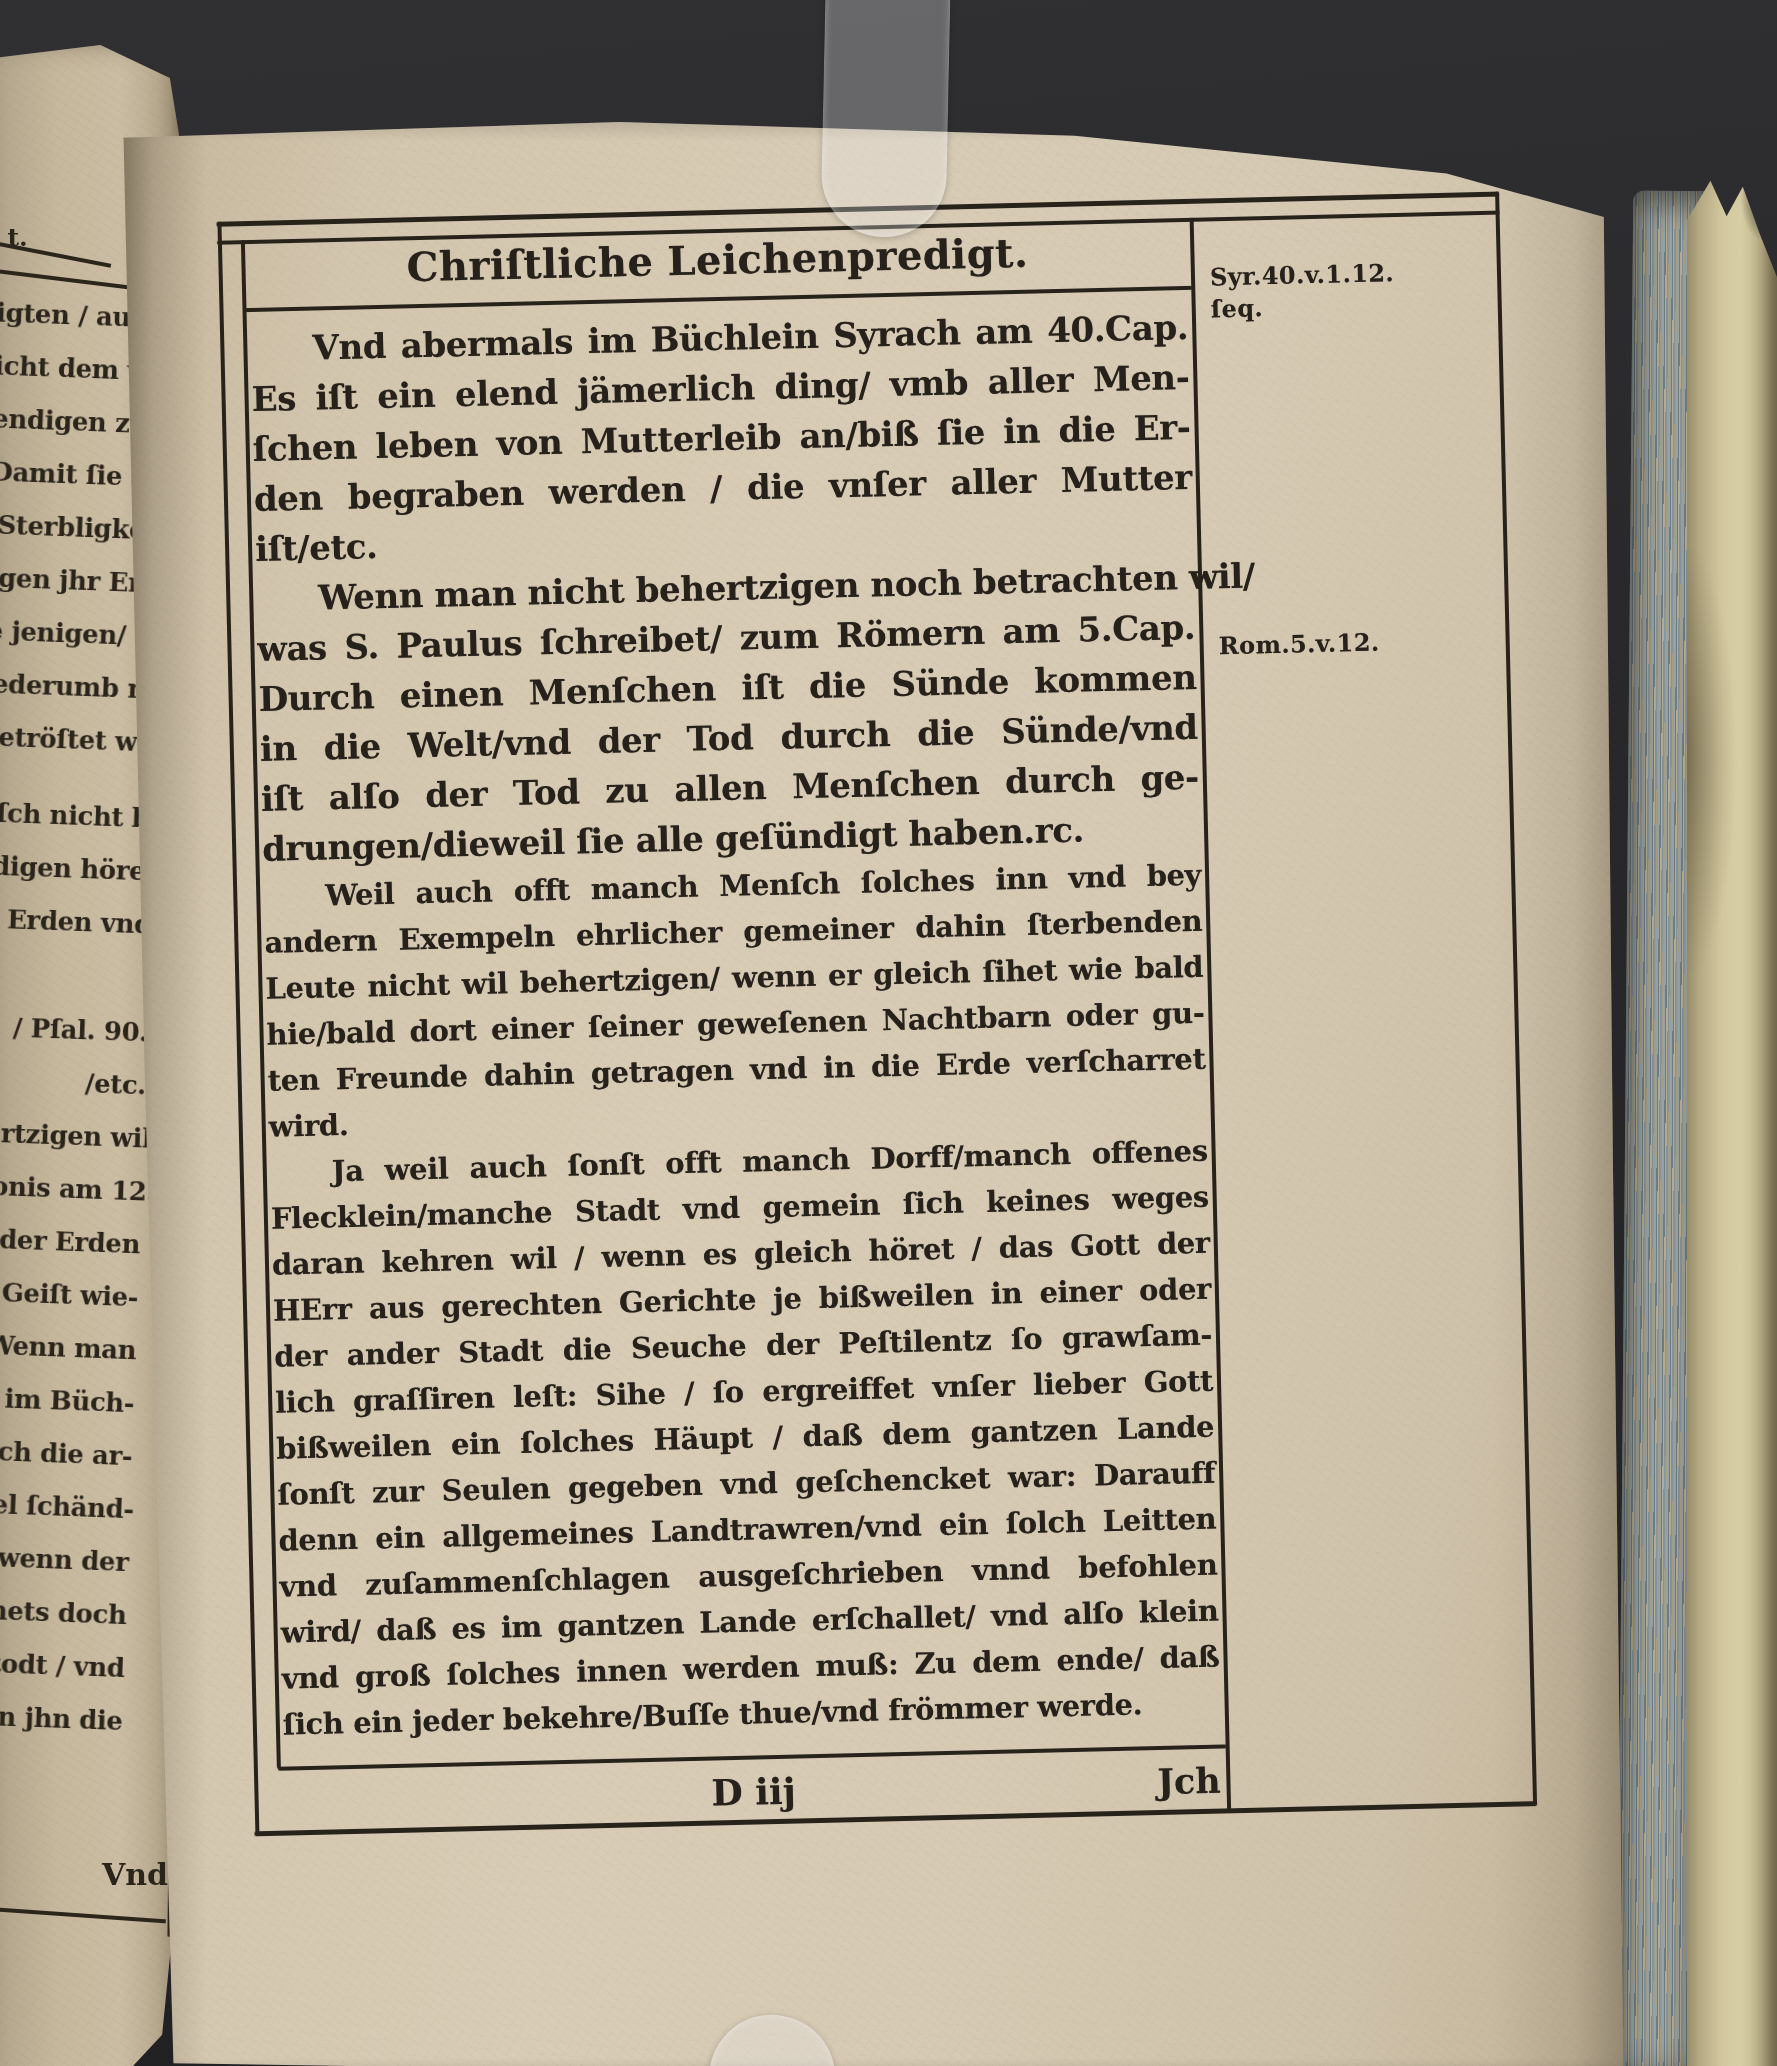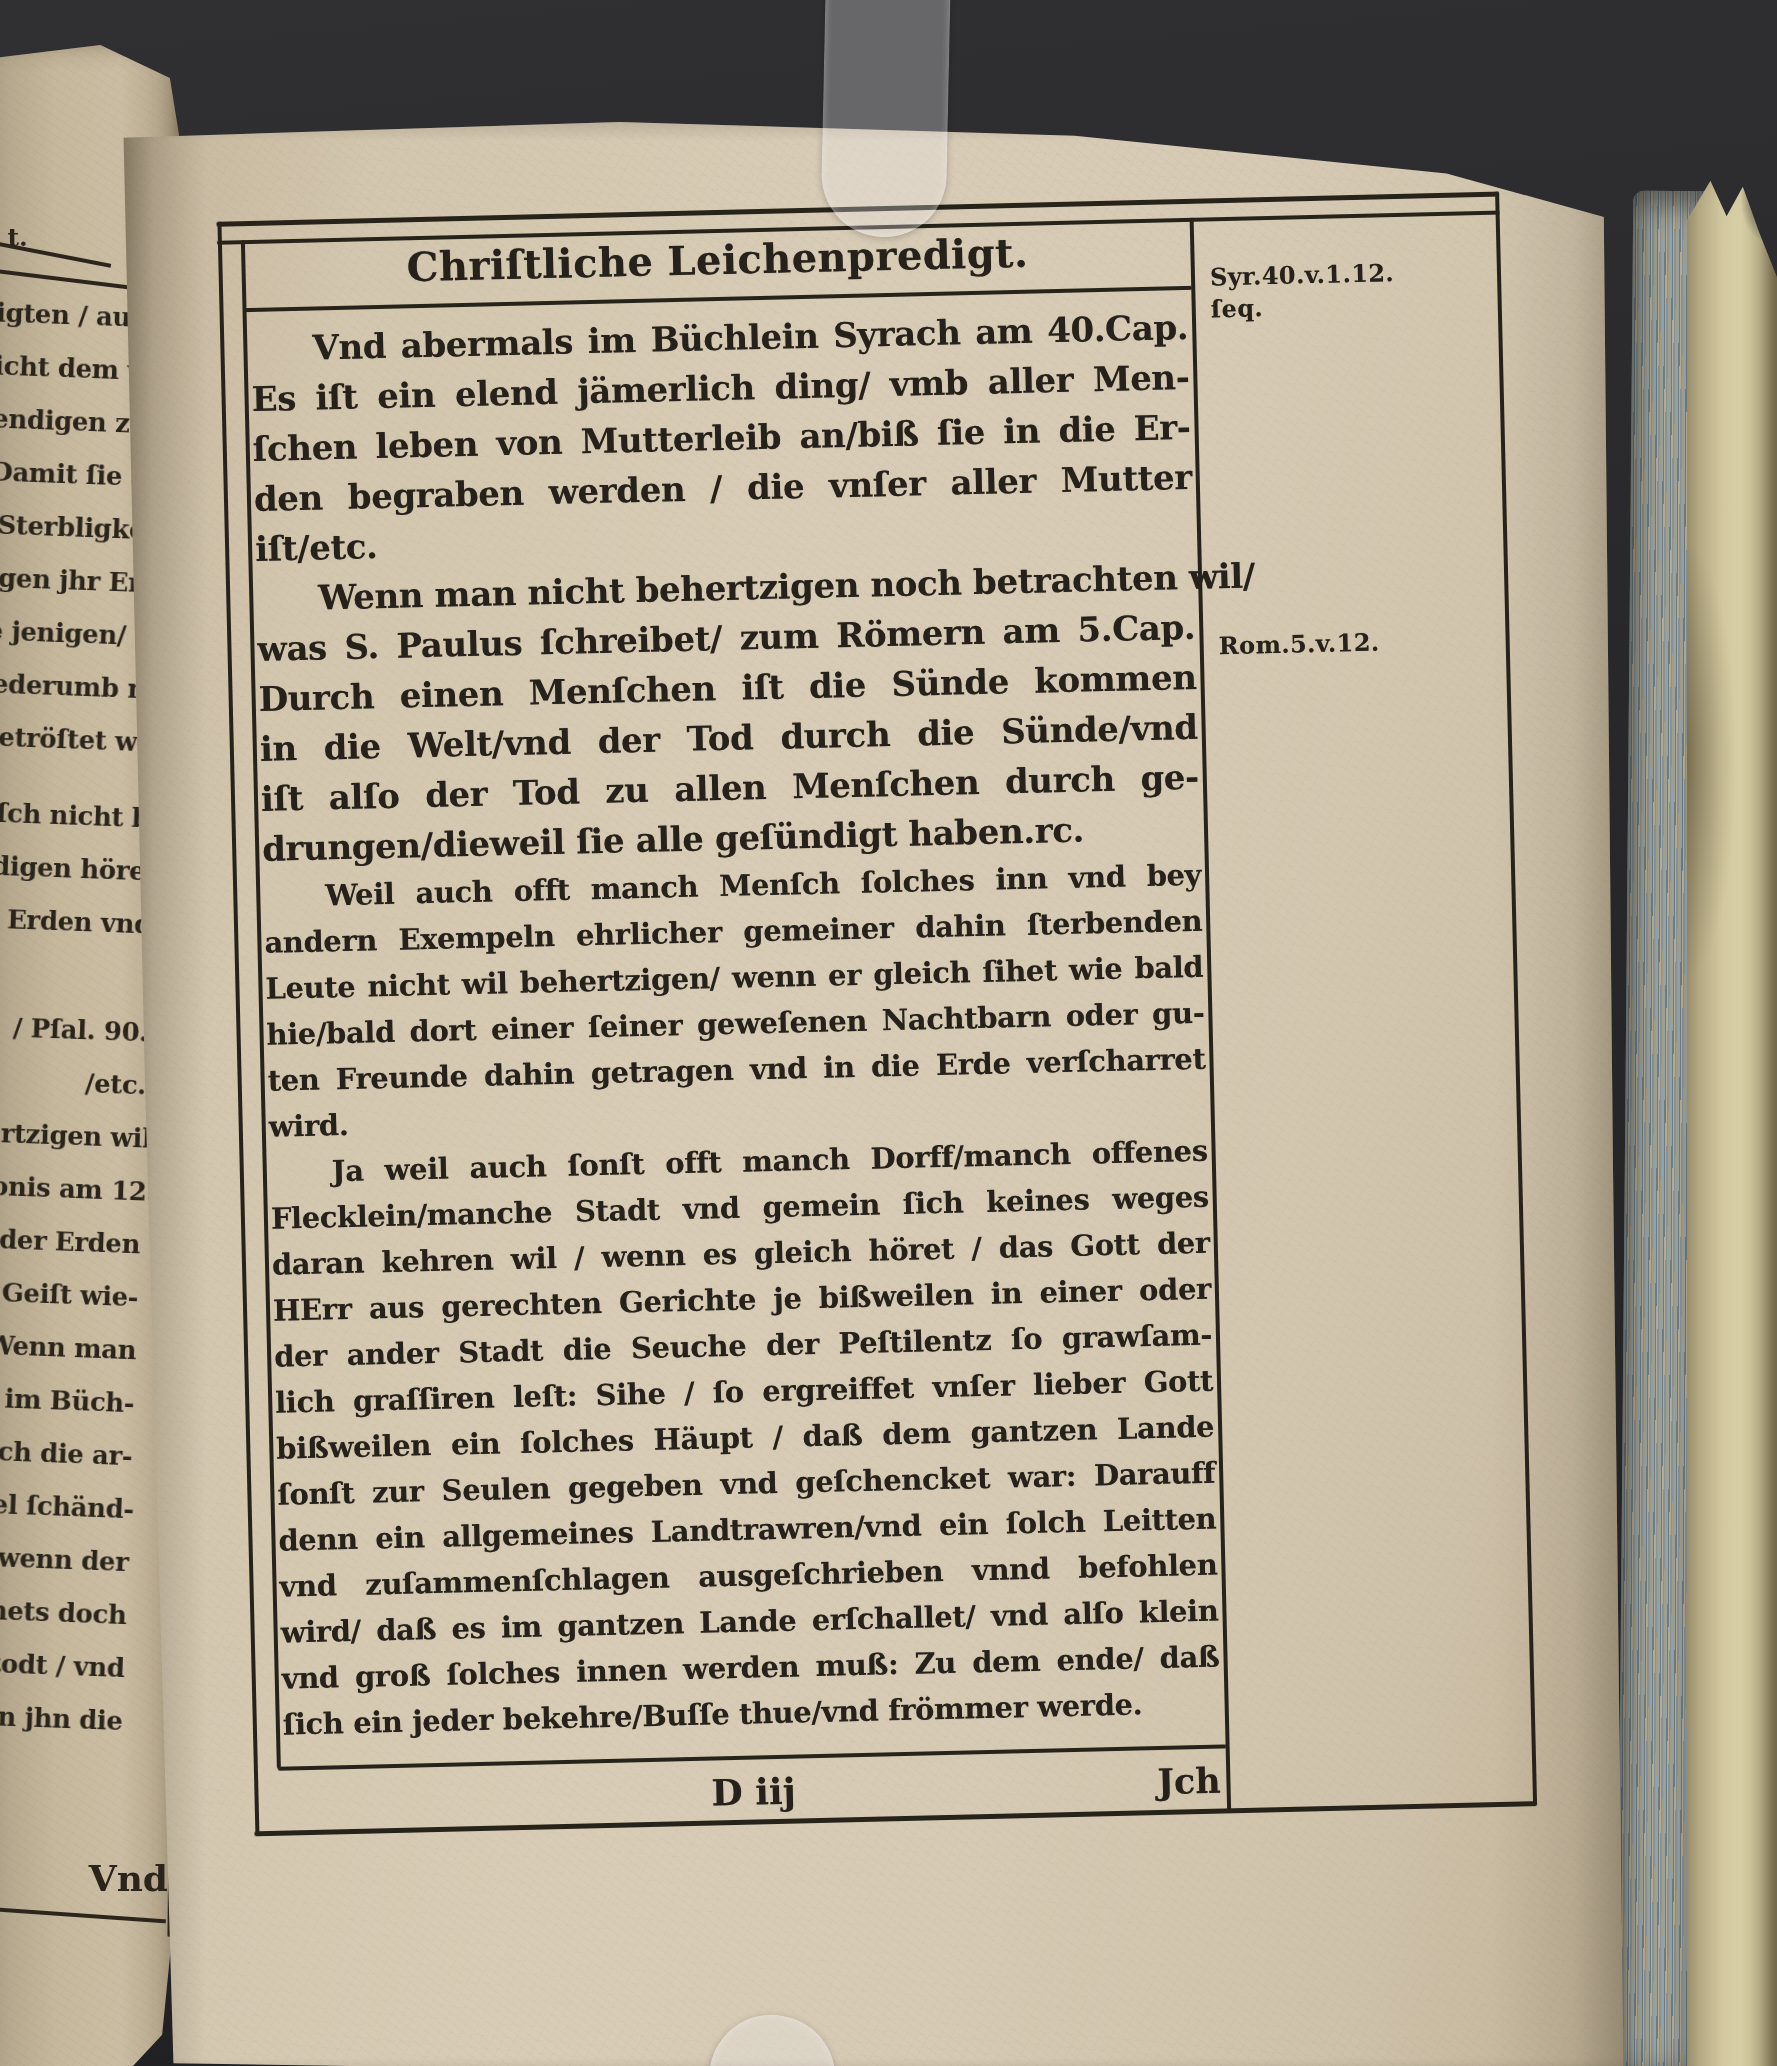--- a/index.html
+++ b/index.html
@@ -29,21 +29,21 @@
   .vfrag{height:53px;line-height:53px;font-size:26px;letter-spacing:-0.4px;white-space:nowrap;}
   .vfrag:nth-child(10){margin-top:23px;}
   .vfrag:nth-child(13){margin-top:55px;}
   .verso-header-frag{position:absolute;left:7.4px;top:178px;font-size:25px;font-weight:bold;color:#2a241b;filter:blur(0.4px);}
   .v-rule{position:absolute;background:#2b251c;filter:blur(0.2px);}
   .v-rule.t1{left:-12.4px;top:207px;width:124px;height:4.1px;transform:rotate(11deg);}
   .v-rule.t2{left:-8.3px;top:235px;width:186px;height:4.1px;transform:rotate(7deg);}
   .v-rule.b1{left:-16.5px;top:1868px;width:182px;height:4.1px;transform:rotate(4deg);}
   .v-border{position:absolute;right:13.2px;top:256px;width:3.7px;height:1636px;background:#2b251c;
     border-radius:2.1px;transform:rotate(.6deg);filter:blur(0.3px);}
-  .v-catchword{position:absolute;right:25px;top:1812px;font-size:36px;font-weight:bold;color:#2a241b;filter:blur(0.4px);}
+  .v-catchword{position:absolute;right:25px;top:1812px;font-size:30px;font-weight:bold;color:#2a241b;filter:blur(0.4px);}
 
   
   #fore-edge{
     position:absolute;left:1625px;top:191px;width:81px;height:1909px;
     transform:rotate(.5deg);
     background:repeating-linear-gradient(90deg,
       #97a2a3 0 2.1px,#707c7f 2.1px 3.3px,#b7ac91 3.3px 4.5px,#87939a 4.5px 6.2px,#a59e87 6.2px 7.4px);
     box-shadow:inset 0 16.5px 25px rgba(30,30,30,.45),inset 0 -25px 33px rgba(30,28,22,.5);
     border-radius:10.7px 3.3px 4.1px 5.8px;
   }

